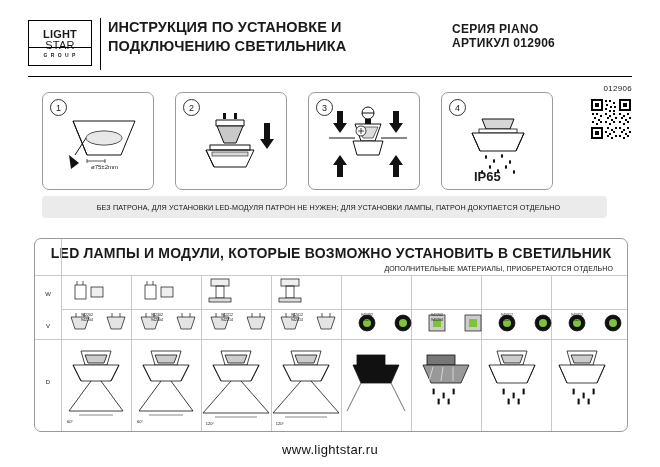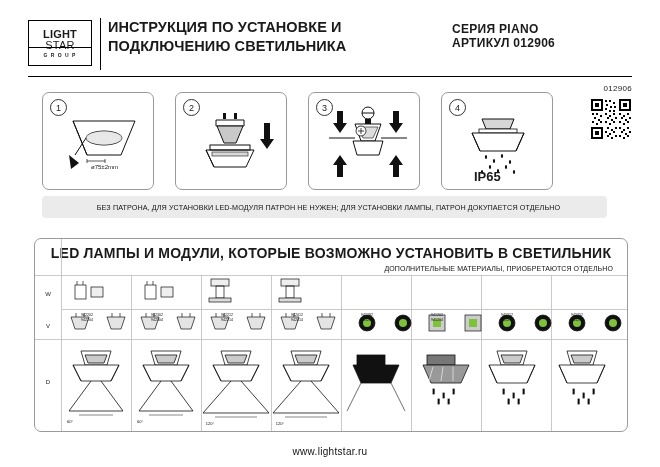--- a/index.html
+++ b/index.html
@@ -84,21 +84,21 @@
   .col-sep{position:absolute;top:0;width:1px;background:#c9c9c9;}
   .sidecol{position:absolute;left:0;top:0;width:26px;height:192px;border-right:1px solid #c9c9c9;}
   .sidelab{position:absolute;left:0;width:26px;text-align:center;font-size:6px;color:#222;}
 
   .code{position:absolute;font-size:3.6px;line-height:5px;text-align:center;width:44px;color:#111;}
   .angle{position:absolute;font-size:4px;text-align:center;width:50px;color:#111;}
 
   
   .footer{
     position:absolute;left:0;bottom:10px;width:660px;text-align:center;
-    font-size:10px;letter-spacing:.3px;color:#111;
+    font-size:13px;letter-spacing:.3px;color:#111;
   }
   svg{display:block;}
 </style>
 </head>
 <body>
 
 <div class="page">
 
   <div class="header">
 

